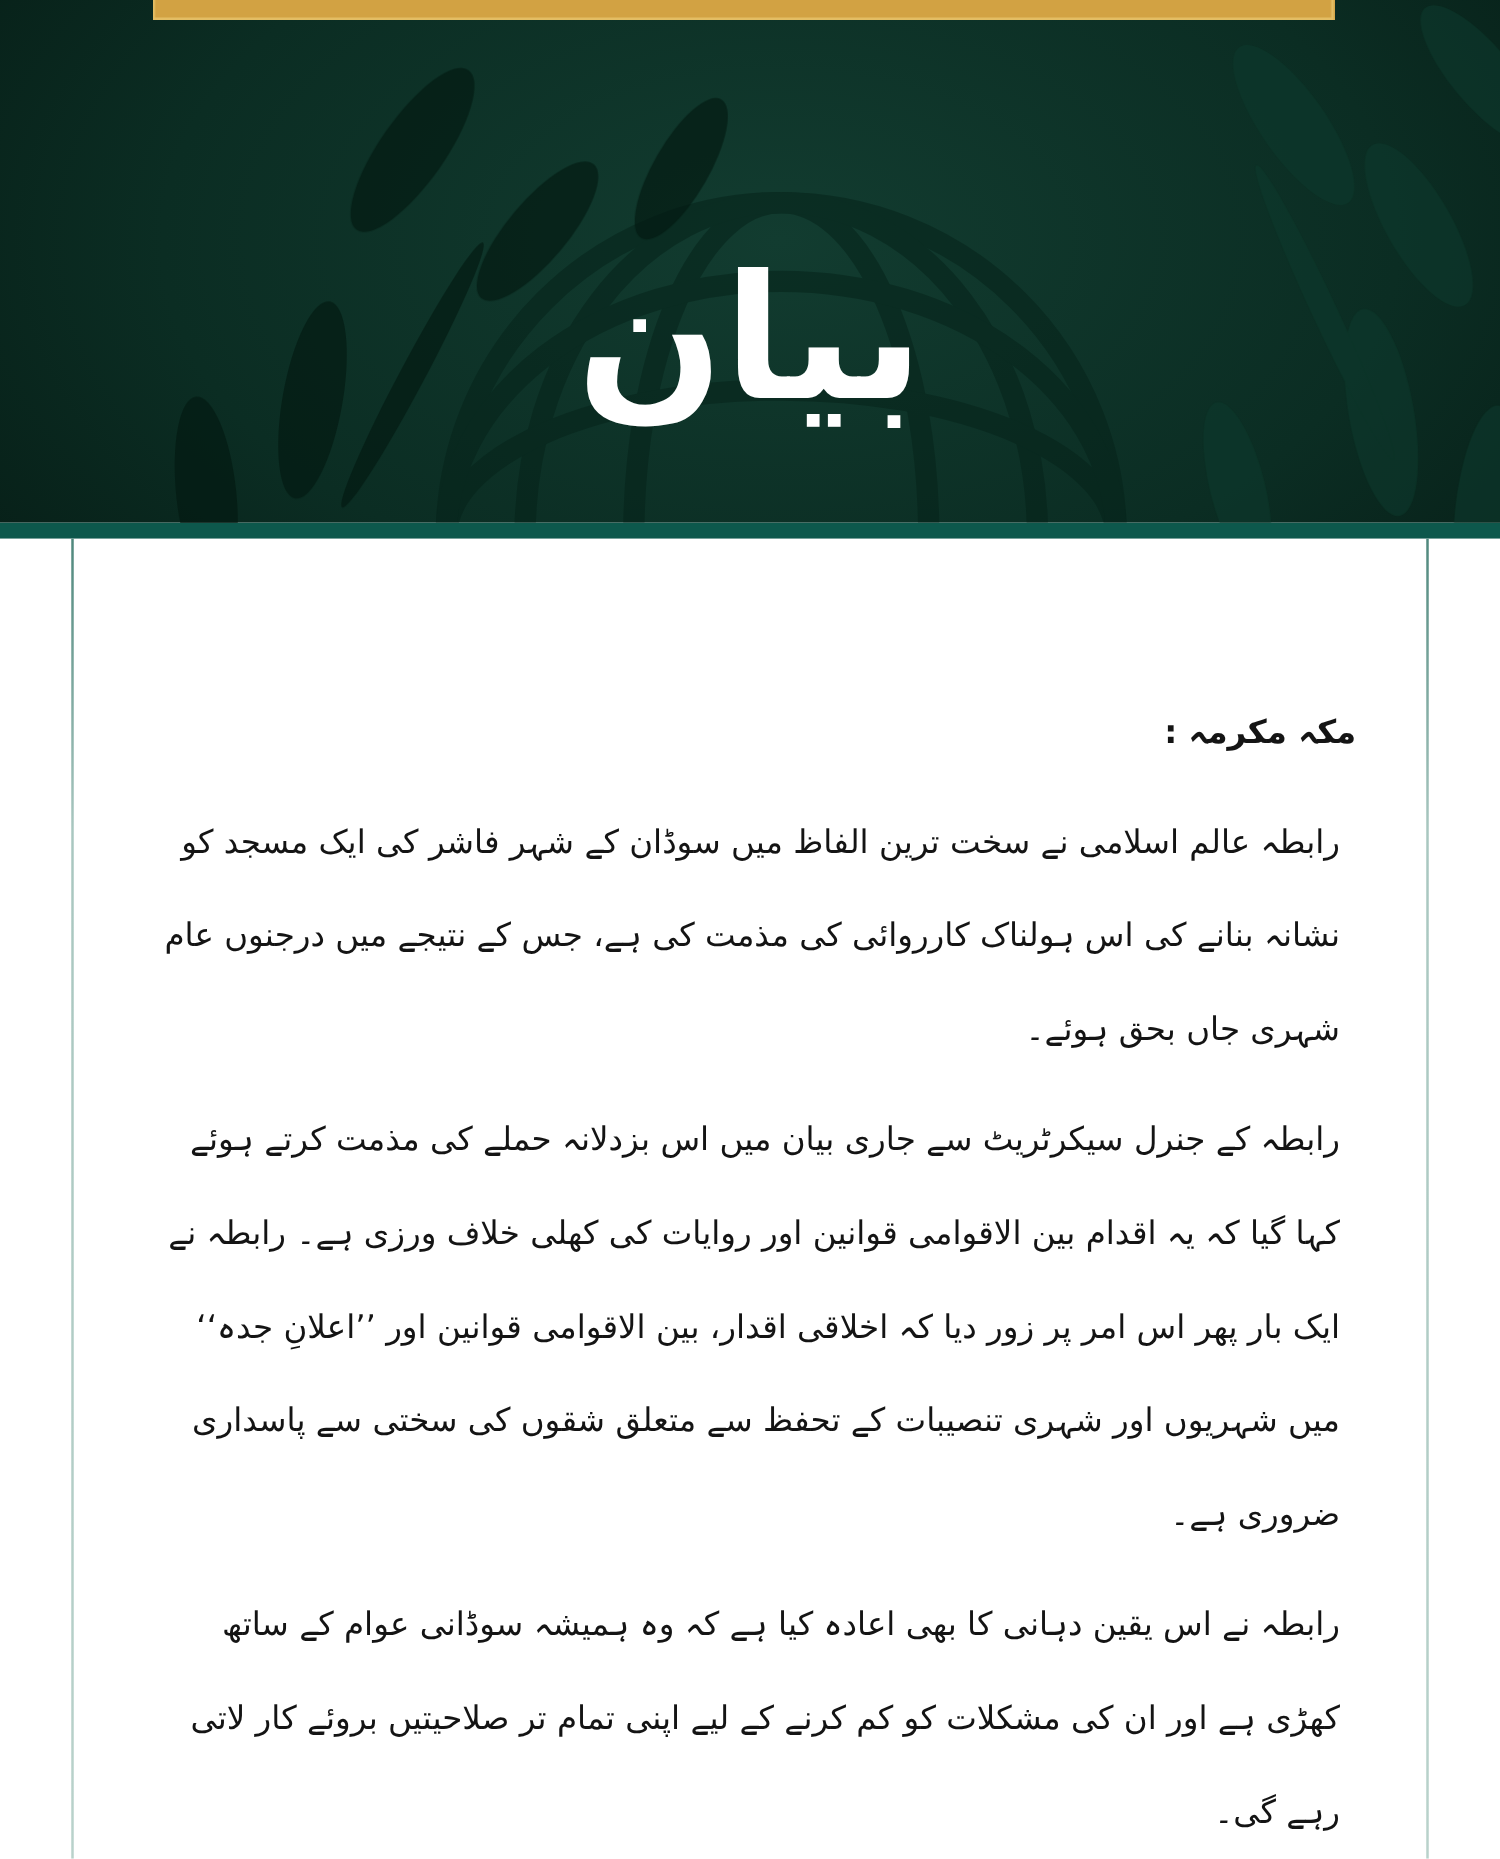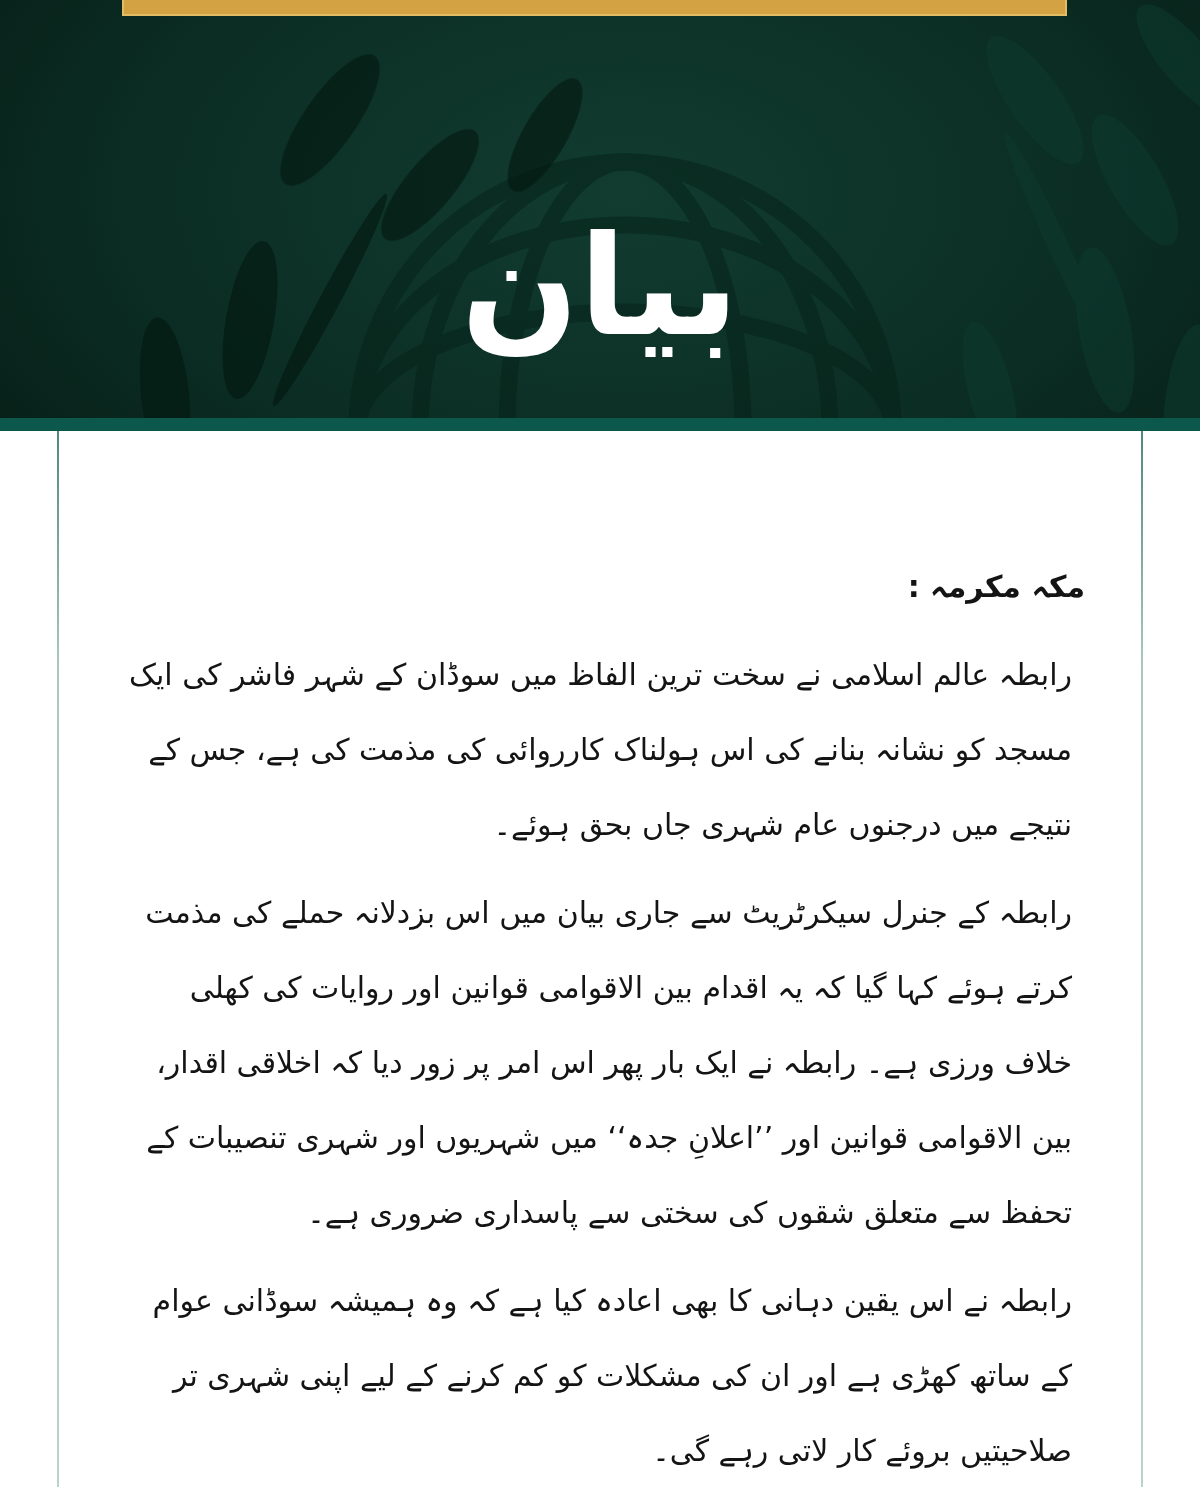--- a/index.html
+++ b/index.html
@@ -11,35 +11,35 @@
   .header{
     position:relative;height:418px;overflow:hidden;
     background:radial-gradient(950px 560px at 52% 46%, #123c30 0%, #0b2d23 52%, #061c15 88%, #04160f 100%);
   }
   .gold-bar{
     position:absolute;top:0;left:122px;width:945px;height:16px;
     background:#d2a243;border:2px solid #e3bd64;border-top:none;box-sizing:border-box;
   }
   .decor{position:absolute;inset:0;}
   .header-title{
-    position:absolute;top:204px;left:0;width:100%;text-align:center;
+    position:absolute;top:188px;left:0;width:100%;text-align:center;
     color:#ffffff;font-size:138px;line-height:1.2;font-weight:bold;
     font-family:"DejaVu Sans",sans-serif;direction:rtl;
   }
   .teal-band{height:13px;background:#0d584c;}
   
   .content{position:relative;height:1056px;background:#ffffff;}
   .vline{position:absolute;top:0;bottom:0;width:2px;
     background:linear-gradient(180deg,#4f887d 0%,#a9c7c0 22%,#b9d2cb 100%);}
   .vline.left{left:57px;}
   .vline.right{right:57px;}
   .statement{
     direction:rtl;text-align:right;color:#141414;
     padding:118px 115px 0 115px;
-    font-size:30px;line-height:75px;font-weight:500;
+    font-size:26px;line-height:75px;font-weight:500;
     font-family:"DejaVu Sans",sans-serif;
   }
   .salutation{margin:0 0 6px 0;font-weight:bold;}
   .para{margin:13px;}
 </style>
 </head>
 <body>
 
 <div class="header">
 
@@ -81,16 +81,16 @@
 <div class="teal-band"></div>
 
 <div class="content">
   <div class="vline left"></div>
   <div class="vline right"></div>
 
   <div class="statement">
     <p class="salutation">مکہ مکرمہ :</p>
     <p class="para">رابطہ عالم اسلامی نے سخت ترین الفاظ میں سوڈان کے شہر فاشر کی ایک مسجد کو نشانہ بنانے کی اس ہولناک کارروائی کی مذمت کی ہے، جس کے نتیجے میں درجنوں عام شہری جاں بحق ہوئے۔</p>
     <p class="para">رابطہ کے جنرل سیکرٹریٹ سے جاری بیان میں اس بزدلانہ حملے کی مذمت کرتے ہوئے کہا گیا کہ یہ اقدام بین الاقوامی قوانین اور روایات کی کھلی خلاف ورزی ہے۔ رابطہ نے ایک بار پھر اس امر پر زور دیا کہ اخلاقی اقدار، بین الاقوامی قوانین اور ’’اعلانِ جدہ‘‘ میں شہریوں اور شہری تنصیبات کے تحفظ سے متعلق شقوں کی سختی سے پاسداری ضروری ہے۔</p>
-    <p class="para">رابطہ نے اس یقین دہانی کا بھی اعادہ کیا ہے کہ وہ ہمیشہ سوڈانی عوام کے ساتھ کھڑی ہے اور ان کی مشکلات کو کم کرنے کے لیے اپنی شہری تر صلاحیتیں بروئے کار لاتی رہے گی۔</p>
+    <p class="para">رابطہ نے اس یقین دہانی کا بھی اعادہ کیا ہے کہ وہ ہمیشہ سوڈانی عوام کے ساتھ کھڑی ہے اور ان کی مشکلات کو کم کرنے کے لیے اپنی تمام تر صلاحیتیں بروئے کار لاتی رہے گی۔</p>
   </div>
 
 </div>
 
 </body></html>

